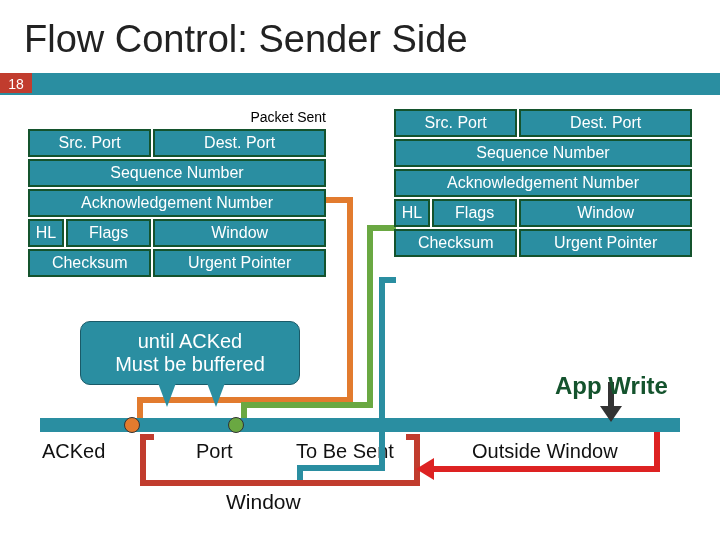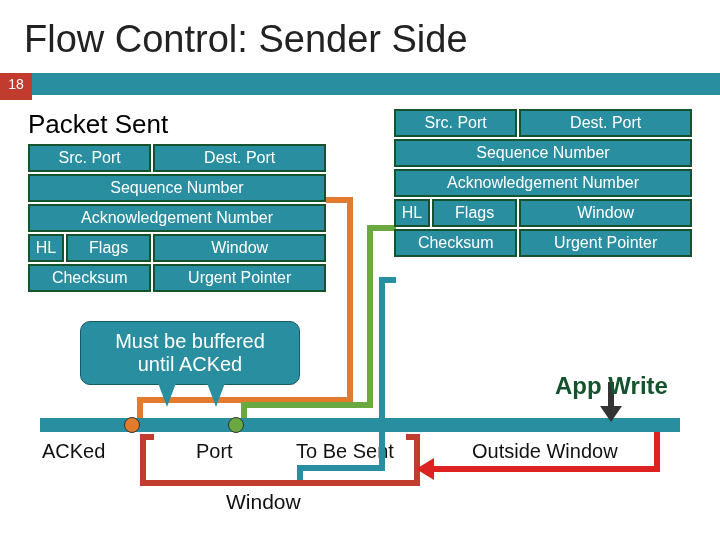--- a/index.html
+++ b/index.html
@@ -19,39 +19,39 @@
   }
   .band {
     width: 100%;
     height: 22px;
     background: #2a8ea1;
     position: relative;
   }
   .slide-num {
     position: absolute;
     left: 0; top: 0;
-    height: 27px;
+    height: 20px;
     width: 32px;
     background: #c13c2e;
     color: #fff;
     font-size: 14px;
     line-height: 22px;
     text-align: center;
   }
   .cols {
     display: flex;
     justify-content: space-between;
     padding: 14px 28px 0 28px;
     position: relative;
     z-index: 3;
   }
   .col { width: 298px; }
   .col-title {
-    font-size: 26px;
-    text-align: left;
+    font-size: 14px;
+    text-align: right;
     margin-bottom: 4px;
     font-weight: 400;
   }
   .tcp {
     display: grid;
     grid-template-columns: 36px 1fr 1fr 1fr;
     gap: 2px;
   }
   .cell {
     background: #2a8ea1;
@@ -280,22 +280,22 @@
 <svg class="wires">
 
   <path d="M 326 200 L 350 200 L 350 400 L 140 400 L 140 420" stroke="#e27b2e" stroke-width="6" fill="none"></path>
 
   <path d="M 396 228 L 370 228 L 370 405 L 244 405 L 244 420" stroke="#6aa842" stroke-width="6" fill="none"></path>
 
   <path d="M 396 280 L 382 280 L 382 468 L 300 468 L 300 480" stroke="#2a8ea1" stroke-width="6" fill="none"></path>
 </svg>
 
 <div class="callout">
+  <span>until ACKed</span>
   <span>Must be buffered</span>
-  <span>until ACKed</span>
 </div>
 <div class="callout-tail1"></div>
 <div class="callout-tail2"></div>
 
 <div class="appwrite">App Write</div>
 <div class="aw-line"></div>
 <div class="aw-head"></div>
 
 <div class="timeline"></div>
 <div class="dot dot-acked"></div>

